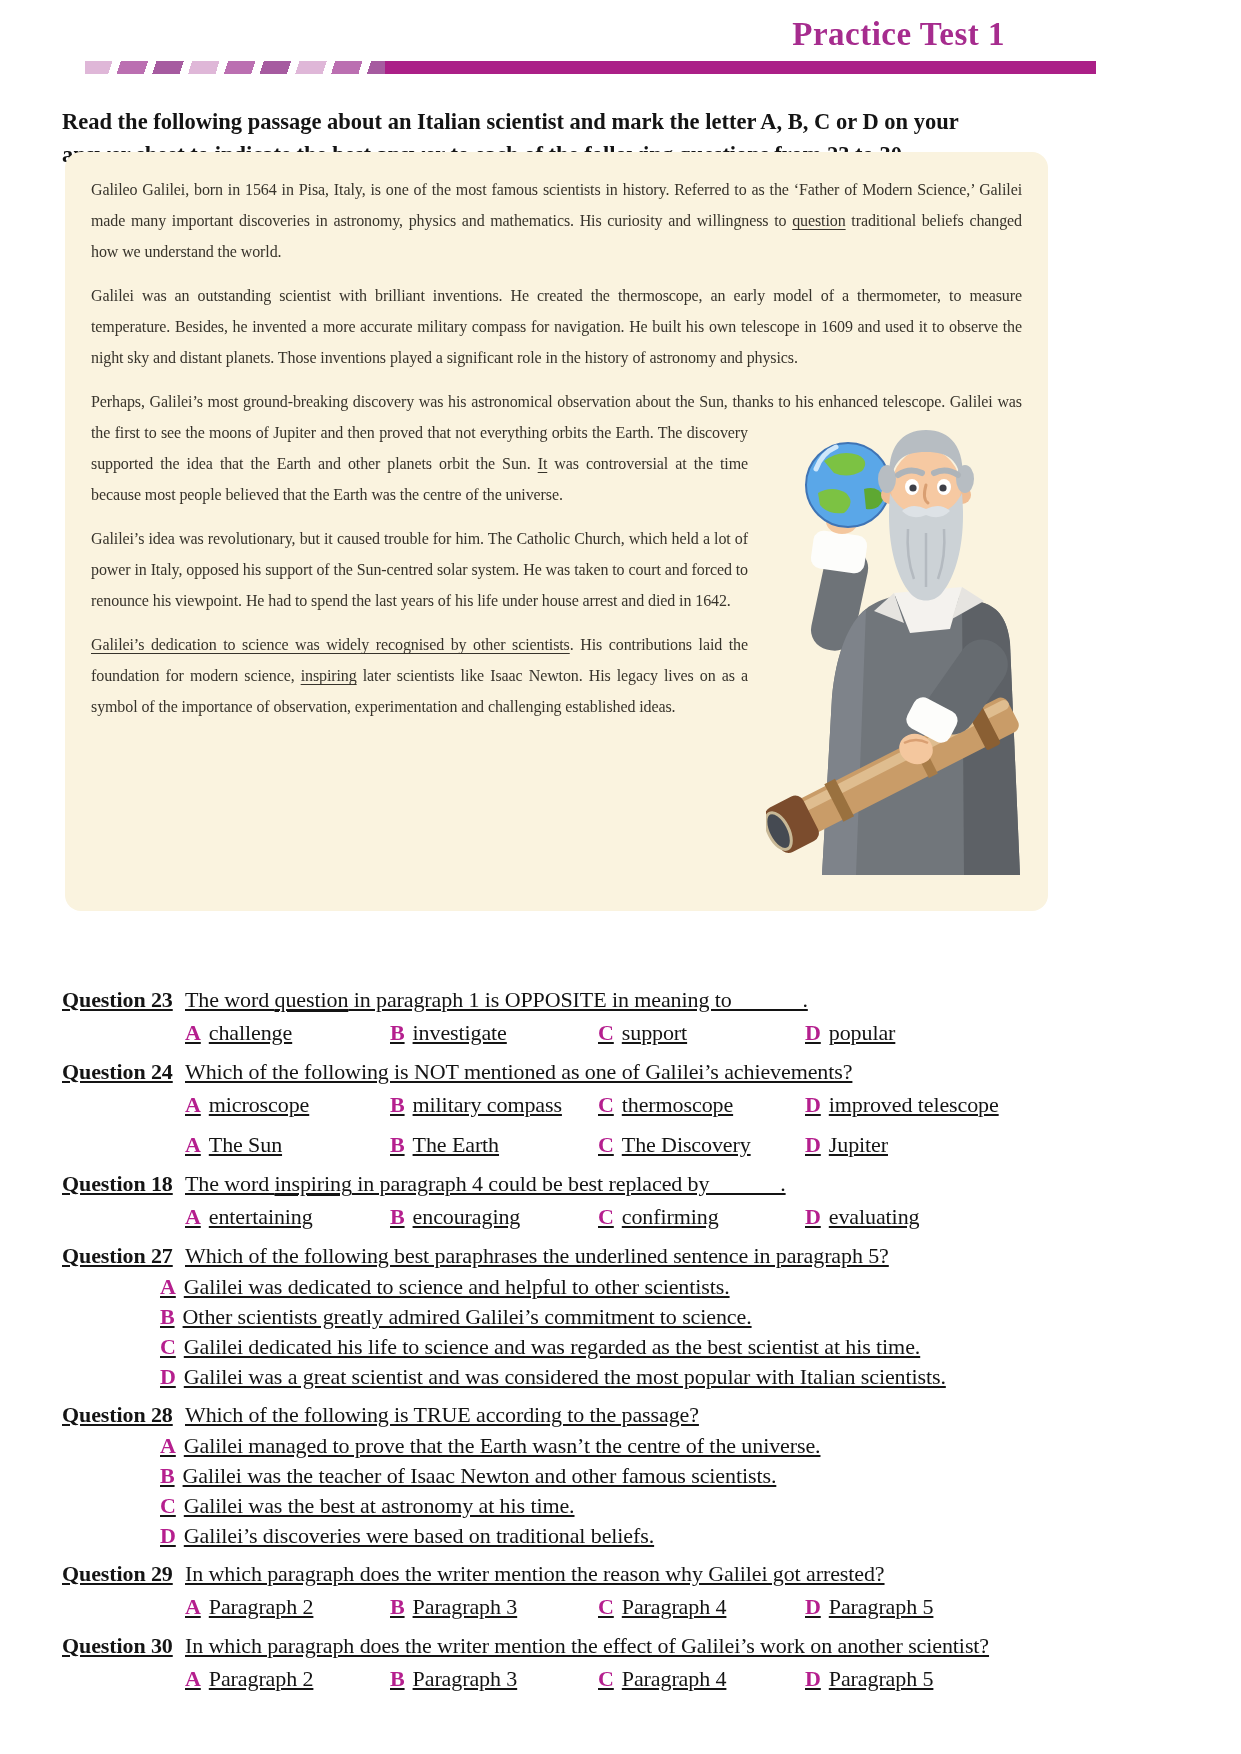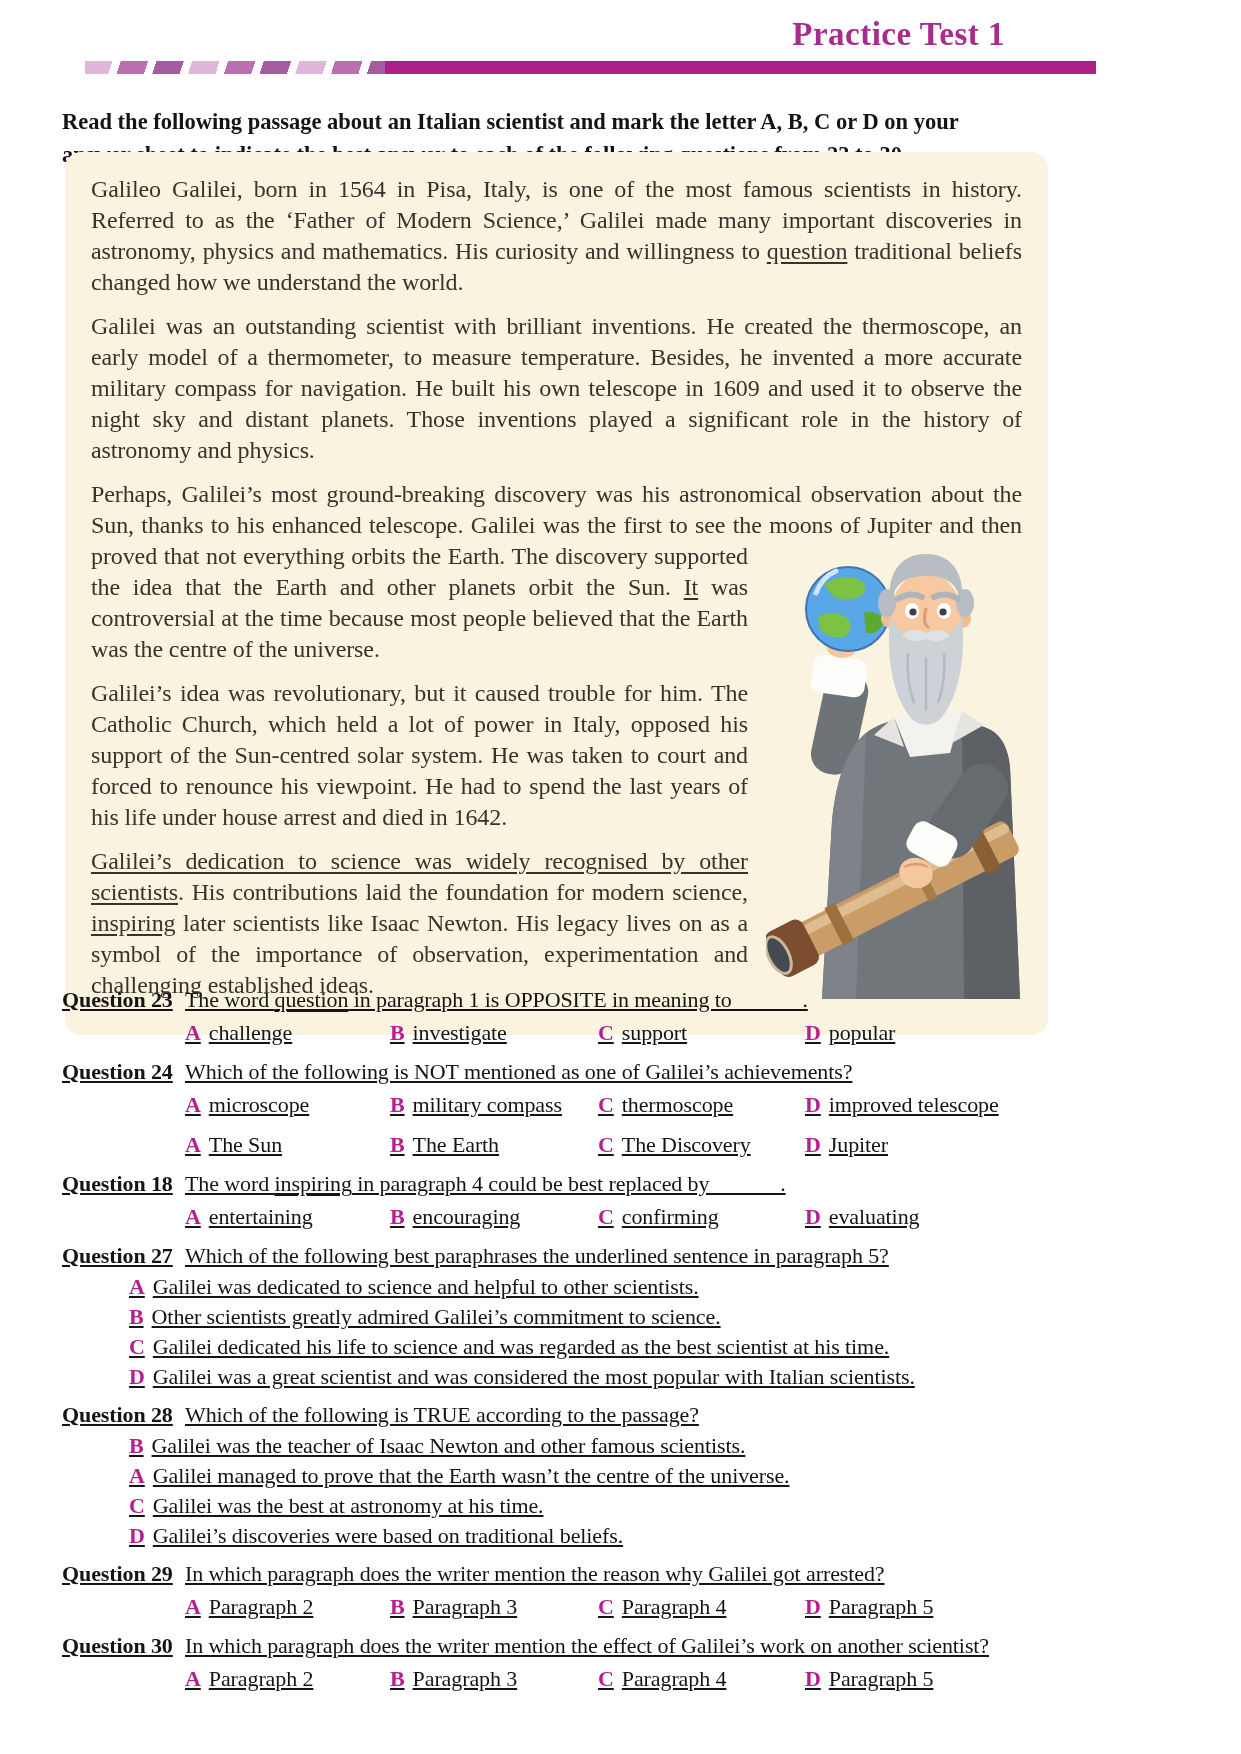--- a/index.html
+++ b/index.html
@@ -15,39 +15,39 @@
       #dfb7d8 0 26px,#ffffff 26px 34px,
       #bb6fb1 34px 60px,#ffffff 60px 68px,
       #a65ba0 68px 94px,#ffffff 94px 102px);}
 
   .instructions{position:absolute;top:82px;left:62px;width:925px;font-size:22.5px;
                 line-height:1.5;font-weight:700;color:#141414;}
 
   
   .passage-box{position:absolute;top:152px;left:65px;width:983px;box-sizing:border-box;
                background:#faf3df;border-radius:16px;padding:22px 26px 24px 26px;
-               font-size:24px;line-height:31px;text-align:justify;color:#37332b;
+               font-size:16px;line-height:31px;text-align:justify;color:#37332b;
                letter-spacing:-.1px;}
   .para{margin:0 0 13px 0;}
   .para:last-child{margin-bottom:0;}
   .u{text-decoration:underline;text-underline-offset:3px;}
 
   .galileo-float{float:right;width:258px;height:470px;margin:0 0 0 16px;position:relative;}
   .galileo-float svg{position:absolute;top:-20px;right:-14px;}
 
   
   .questions{position:absolute;top:985px;left:62px;width:1059px;font-size:22px;
              line-height:29px;letter-spacing:-.1px;text-decoration:underline;}
   .q{margin-bottom:8px;}
   .q-head{display:flex;}
   .q-label{flex:0 0 123px;font-weight:700;}
   .q-stem{flex:1;}
   .opts-row{margin-left:123px;margin-top:3px;display:grid;
             grid-template-columns:205px 208px 207px 1fr;line-height:32px;}
-  .opts-stack{margin-left:67px;margin-top:2px;line-height:30px;}
+  .opts-stack{margin-left:98px;margin-top:2px;line-height:30px;}
   .opt-letter{color:#b51f8e;font-weight:700;margin-right:8px;}
 
   
   .sb-bar{position:absolute;left:1170px;top:100px;width:71px;height:1654px;
           background:linear-gradient(90deg,#ad1a80,#da6ab8);border-radius:36px 36px 0 0;}
   .sb-circle{position:absolute;left:1176px;top:27px;width:62px;height:62px;border-radius:50%;
              background:#b01d8a;}
   .sb-dot{position:absolute;background:#fff;border-radius:50%;}
   .sb-dot1{left:1182px;top:507px;width:46px;height:46px;}
   .sb-dot2{left:1182px;top:1288px;width:48px;height:48px;}
@@ -197,22 +197,22 @@
           <div class="opt"><span class="opt-letter">C</span><span class="opt-text">Galilei dedicated his life to science and was regarded as the best scientist at his time.</span></div>
           <div class="opt"><span class="opt-letter">D</span><span class="opt-text">Galilei was a great scientist and was considered the most popular with Italian scientists.</span></div>
         </div>
       </div>
       <div class="q">
         <div class="q-head">
           <span class="q-label">Question 28</span>
           <span class="q-stem"><span>Which of the following is TRUE according to the passage?</span></span>
         </div>
         <div class="opts-stack">
+          <div class="opt"><span class="opt-letter">A</span><span class="opt-text">Galilei managed to prove that the Earth wasn’t the centre of the universe.</span></div>
           <div class="opt"><span class="opt-letter">B</span><span class="opt-text">Galilei was the teacher of Isaac Newton and other famous scientists.</span></div>
-          <div class="opt"><span class="opt-letter">A</span><span class="opt-text">Galilei managed to prove that the Earth wasn’t the centre of the universe.</span></div>
           <div class="opt"><span class="opt-letter">C</span><span class="opt-text">Galilei was the best at astronomy at his time.</span></div>
           <div class="opt"><span class="opt-letter">D</span><span class="opt-text">Galilei’s discoveries were based on traditional beliefs.</span></div>
         </div>
       </div>
       <div class="q">
         <div class="q-head">
           <span class="q-label">Question 29</span>
           <span class="q-stem"><span>In which paragraph does the writer mention the reason why Galilei got arrested?</span></span>
         </div>
         <div class="opts-row">

